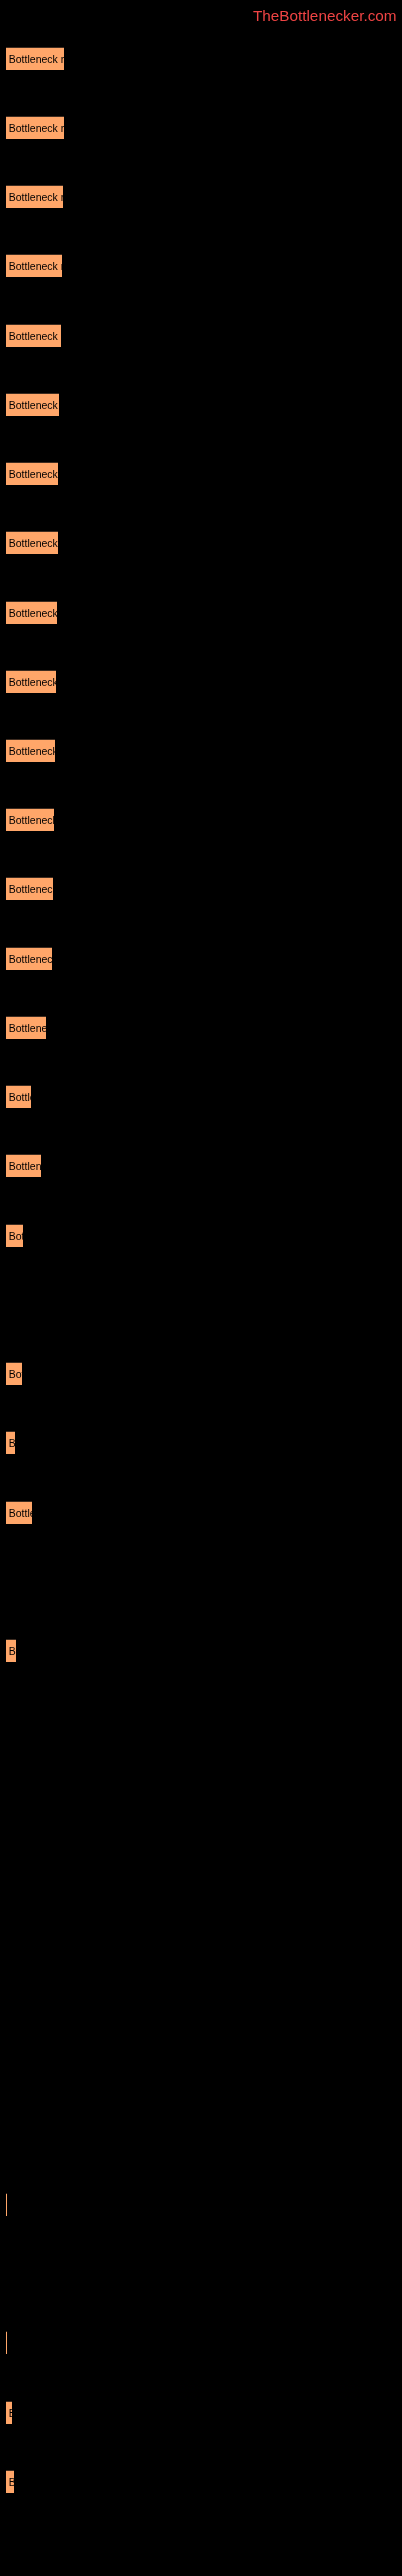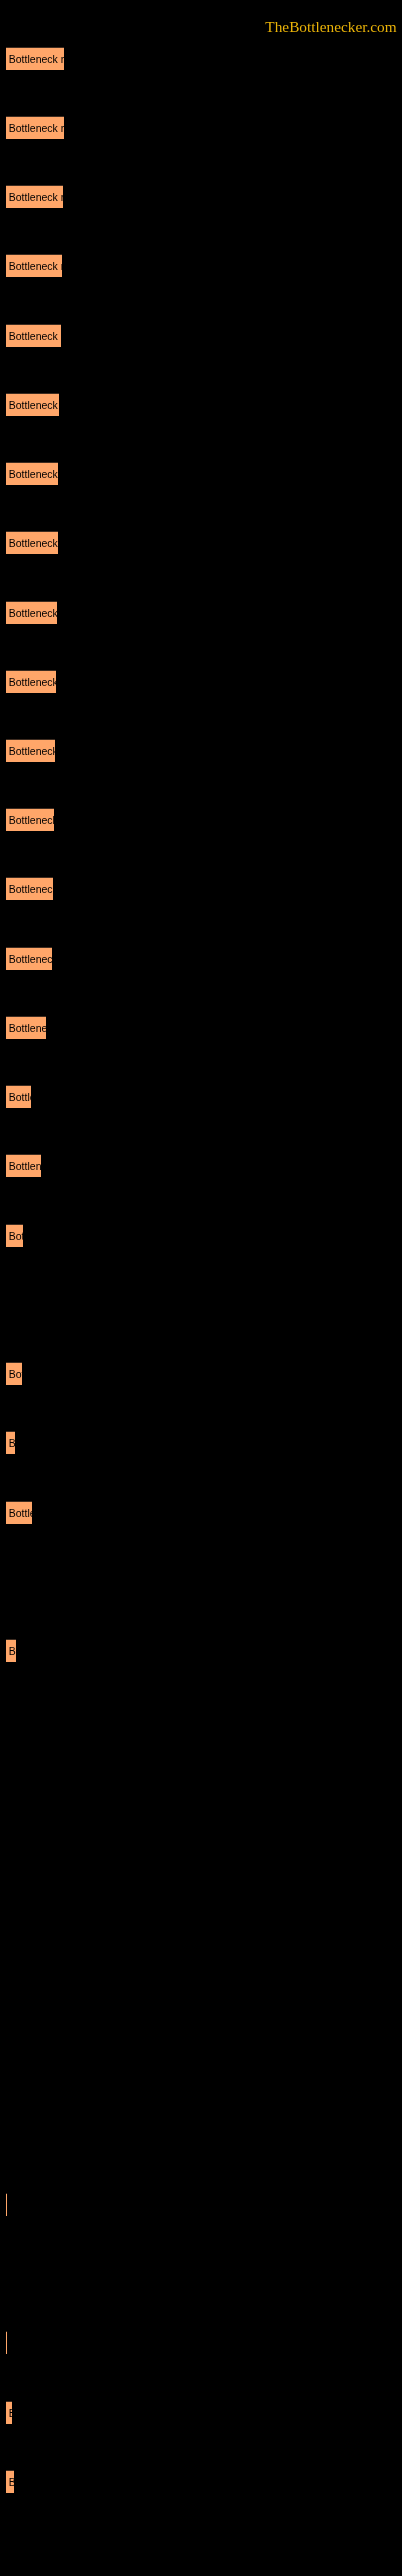--- a/index.html
+++ b/index.html
@@ -19,24 +19,24 @@
     position: absolute;
     left: 0;
     top: 0;
     width: 403px;
     height: 2576px;
     background: #000000;
   }
   #site-title {
     position: absolute;
     right: 6.4px;
-    top: 18px;
-    font-family: Liberation Serif, serif;
+    top: 7px;
+    font-family: Liberation Sans, sans-serif;
     font-size: 15.3px;
-    color: #eab308;
+    color: #ef4444;
     letter-spacing: 0px;
     white-space: nowrap;
     line-height: 17.7px;
   }
   .bar-row {
     position: absolute;
     left: 0;
     width: 403px;
   }
   .bar {

